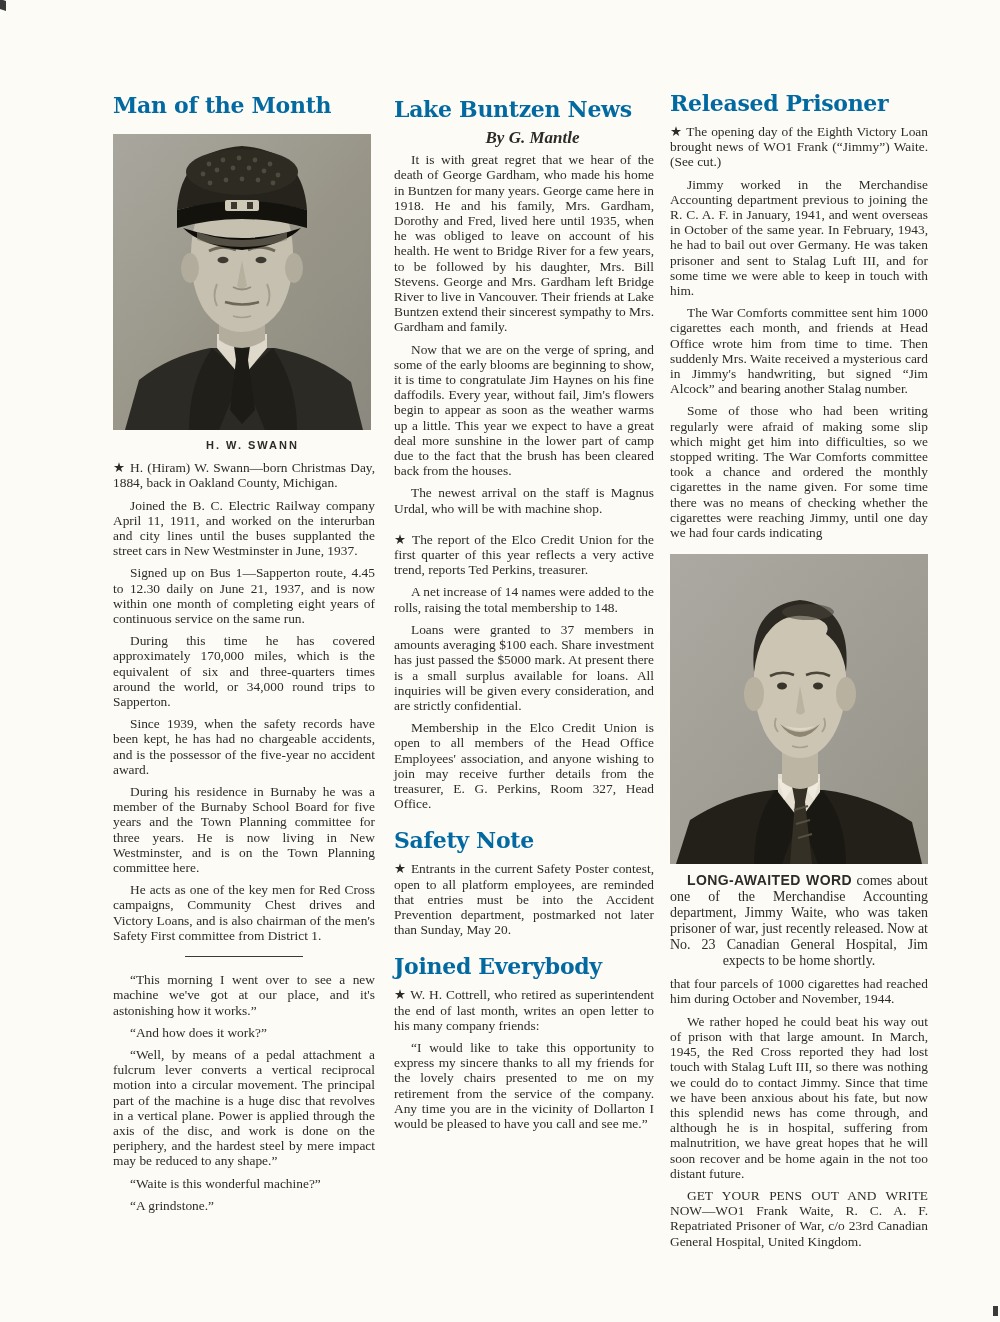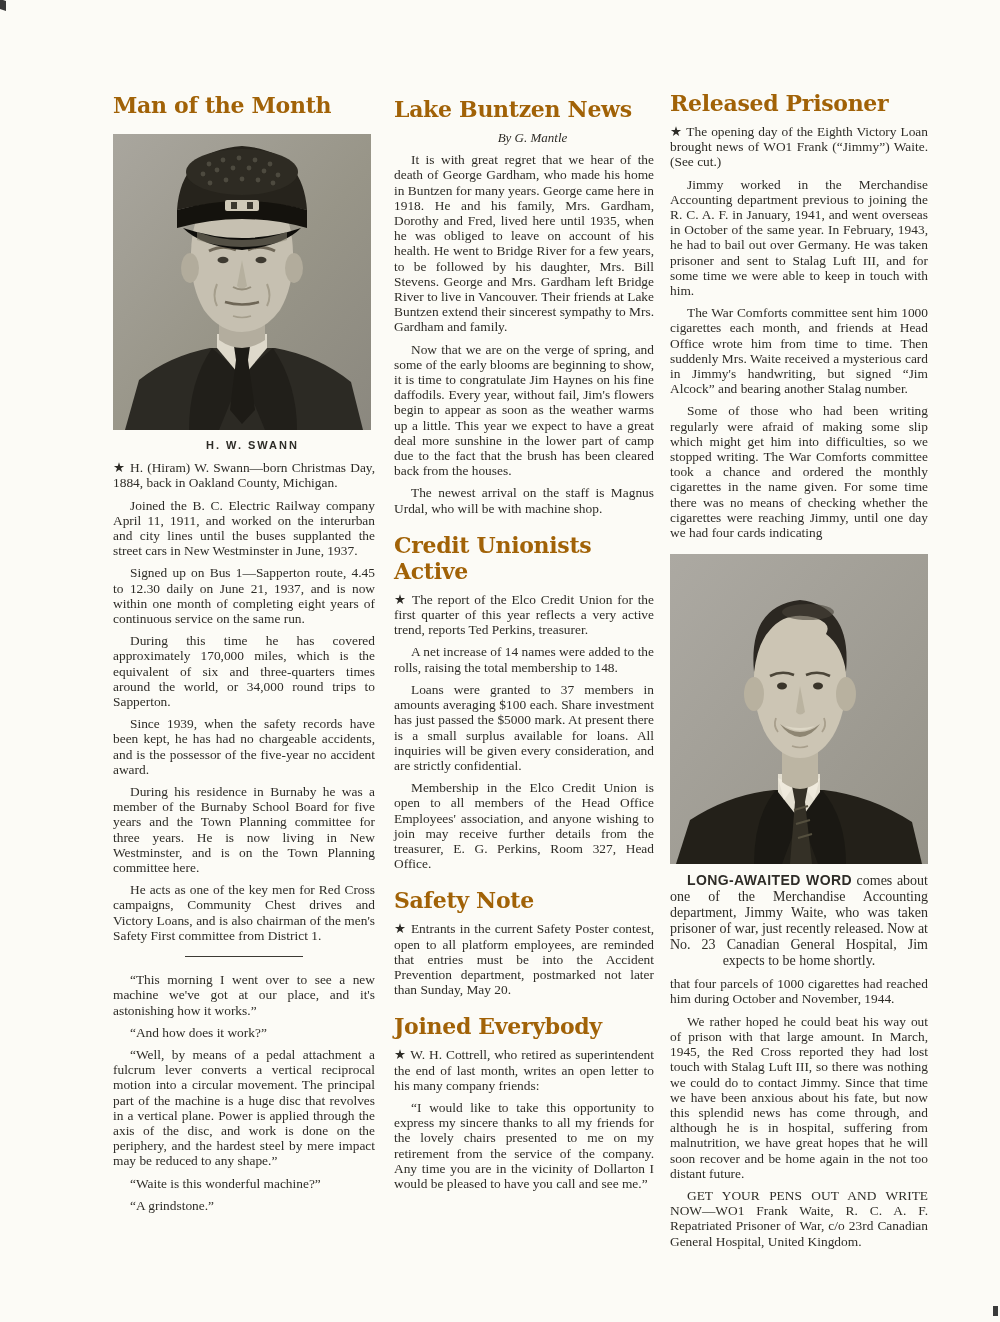--- a/index.html
+++ b/index.html
@@ -7,26 +7,26 @@
     position:relative;width:1000px;height:1322px;margin:0 auto;
     background:#fcfbf6;overflow:hidden;
     font-family:"Liberation Serif", serif;color:#2e2c27;
   }
   .speck{position:absolute;background:#3a3a3a;}
   .col{position:absolute;text-align:justify;font-size:13.4px;line-height:15.2px;}
   .col p{margin:0 0 7px;text-indent:17px;}
   .col p.lead{text-indent:0;}
   .headline{
     font-family:"DejaVu Serif", serif;font-weight:700;
-    font-size:22px;line-height:26px;color:#a16207;
+    font-size:22px;line-height:26px;color:#0369a1;
     letter-spacing:-0.3px;margin:0 0 8px;text-align:left;text-indent:0;
   }
   .byline{
-    text-align:center;font-style:italic;font-size:13px;
-    margin:0 0 4px;text-indent:0;
+    text-align:center;font-style:italic;font-size:17px;
+    margin:0 0 4px;text-indent:0;font-weight:bold;
   }
   .section{margin-top:16px;}
   .photo-frame{display:block;margin:14px 0 8px;}
   .photo-frame svg{display:block;}
   .photo-caption-name{
     font-family:"Liberation Sans", sans-serif;font-weight:700;
     font-size:11px;letter-spacing:2px;text-align:center;
     margin:10px 0 16px;text-indent:0;
   }
   .cutline{
@@ -140,21 +140,20 @@
 
     <div>
       <h1 class="headline">Lake Buntzen News</h1>
       <p class="byline">By G. Mantle</p>
       <p>It is with great regret that we hear of the death of George Gardham, who made his home in Buntzen for many years.  George came here in 1918. He and his family, Mrs. Gardham, Dorothy and Fred, lived here until 1935, when he was obliged to leave on account of his health.  He went to Bridge River for a few years, to be followed by his daughter, Mrs. Bill Stevens. George and Mrs. Gardham left Bridge River to live in Vancouver.  Their friends at Lake Buntzen extend their sincerest sympathy to Mrs. Gardham and family.</p>
       <p>Now that we are on the verge of spring, and some of the early blooms are beginning to show, it is time to congratulate Jim Haynes on his fine daffodils.  Every year, without fail, Jim's flowers begin to appear as soon as the weather warms up a little. This year we expect to have a great deal more sunshine in the lower part of camp due to the fact that the brush has been cleared back from the houses.</p>
       <p>The newest arrival on the staff is Magnus Urdal, who will be with machine shop.</p>
     </div>
 
     <div class="section">
-      <h1 class="headline">Credit Unionists Active</h1>
       <p class="lead">★ The report of the Elco Credit Union for the first quarter of this year reflects a very active trend, reports Ted Perkins, treasurer.</p>
       <p>A net increase of 14 names were added to the rolls, raising the total membership to 148.</p>
       <p>Loans were granted to 37 members in amounts averaging $100 each.  Share investment has just passed the $5000 mark. At present there is a small surplus available for loans.  All inquiries will be given every consideration, and are strictly confidential.</p>
       <p>Membership in the Elco Credit Union is open to all members of the Head Office Employees' association, and anyone wishing to join may receive further details from the treasurer, E. G. Perkins, Room 327, Head Office.</p>
     </div>
 
     <div class="section">
       <h1 class="headline">Safety Note</h1>
       <p class="lead">★ Entrants in the current Safety Poster contest, open to all platform employees, are reminded that entries must be into the Accident Prevention department, postmarked not later than Sunday, May 20.</p>
     </div>

